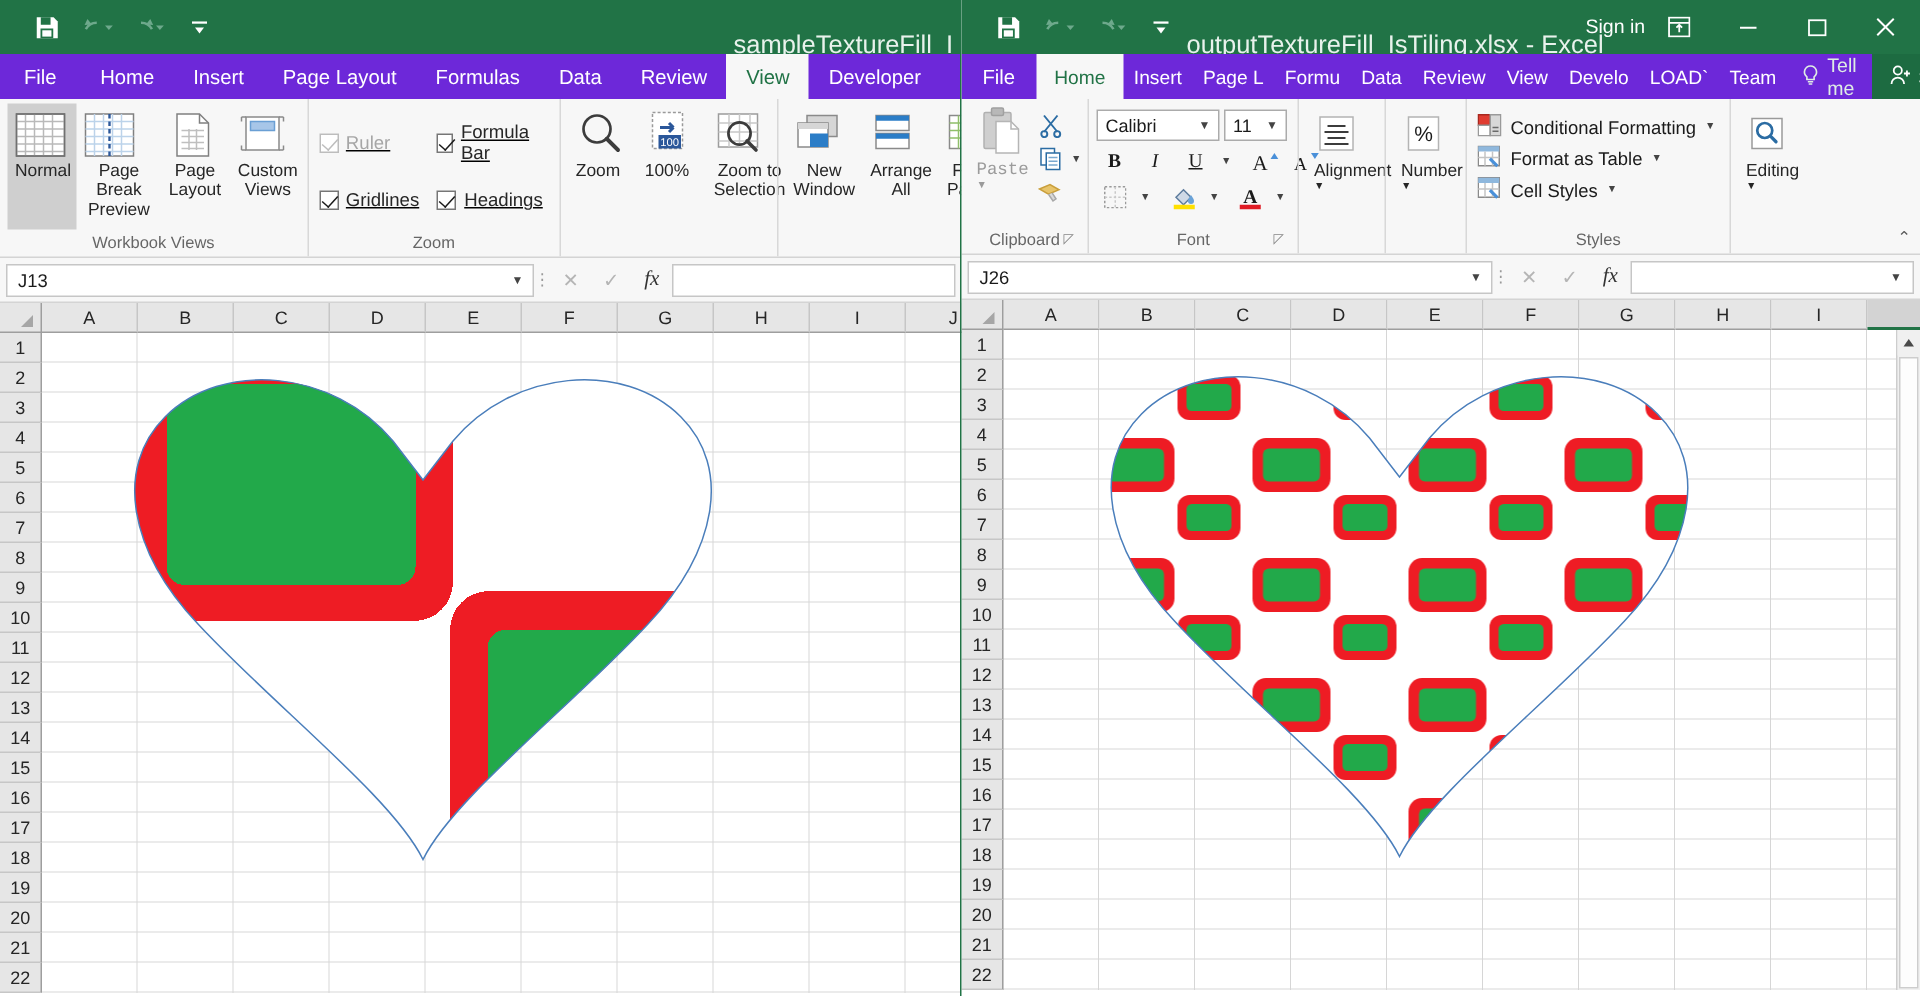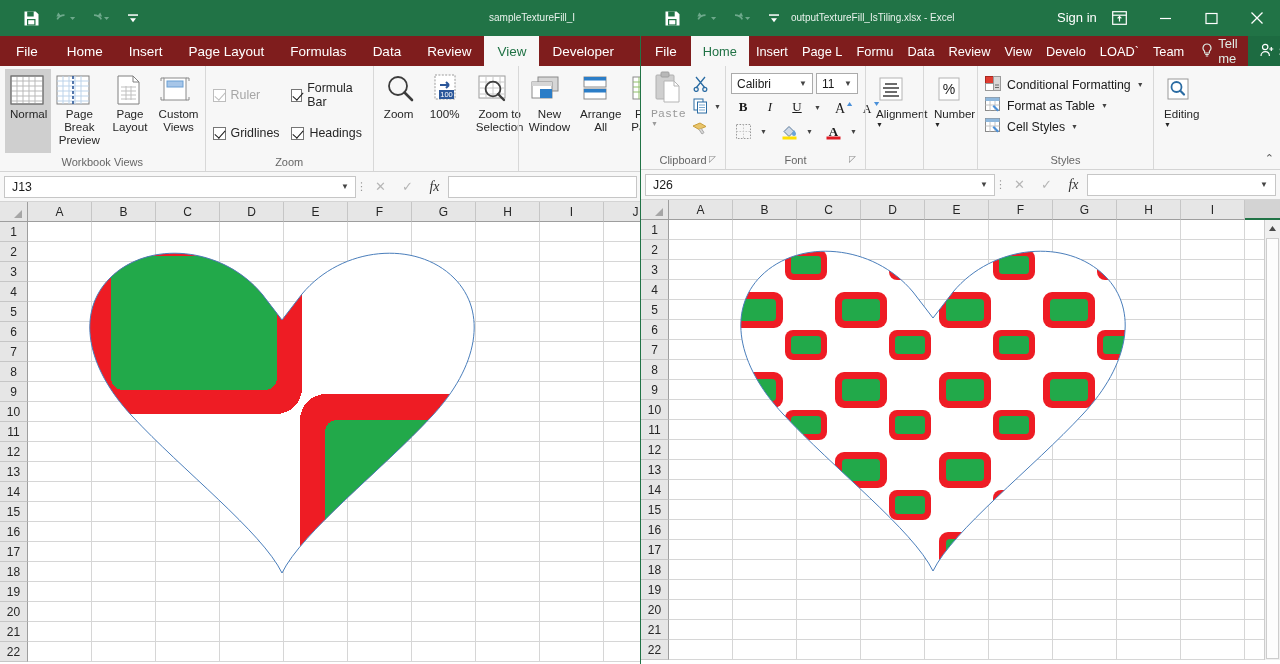--- a/index.html
+++ b/index.html
@@ -13,30 +13,30 @@
   .app { position:absolute; top:0; height:664px; overflow:hidden; background:#fff; }
   .app.left  { left:0;   width:641px; }
   .app.right { left:641px; width:639px; }
 
   
   .titlebar { height:36px; background:#217346; position:relative; color:#fff; }
   .qat { position:absolute; left:14px; top:0; height:36px; display:flex; align-items:center; gap:0px; }
   .qat .qbtn { width:34px; height:30px; display:flex; align-items:center; justify-content:center; }
   .qat svg { display:block; }
   .title-text {
-    position:absolute; top:0; height:36px; line-height:36px;
-    font-size:10px; color:#e8f2ec; white-space:nowrap;
+    position:absolute; top:12px; height:36px; line-height:36px;
+    font-size:17px; color:#e8f2ec; white-space:nowrap;
   }
   .title-text.clip { overflow:hidden; }
   .signin { position:absolute; top:0; height:36px; line-height:36px; font-size:13px; color:#ffffff; }
   .wbtns { position:absolute; top:0; right:0; height:36px; display:flex; align-items:center; }
   .wbtn { width:46px; height:36px; display:flex; align-items:center; justify-content:center; }
 
   
-  .tabrow { height:30px; background:#7f1d1d; position:relative; display:flex; align-items:stretch; }
+  .tabrow { height:30px; background:#6d28d9; position:relative; display:flex; align-items:stretch; }
   .tab {
     display:flex; align-items:center; padding:0 13px; font-size:13.5px;
     color:#ffffff; height:30px; white-space:nowrap; position:relative;
   }
   .tab.active { background:#f7f7f7; color:#217346; }
   .tab.compact { padding:0 7px; font-size:12.8px; }
   .tabsep { width:1px; background:#5c9b77; margin:6px 0; }
   .tellme { display:flex; align-items:center; gap:5px; padding:0 10px; font-size:13px; color:#dfece5; }
   .sharebtn { display:flex; align-items:center; gap:5px; padding:0 12px; font-size:13px; color:#fff; background:#1d6b41; }
 
@@ -63,21 +63,21 @@
   .chk { display:flex; align-items:center; gap:5px; font-size:12.4px; color:#262626; height:24px; padding:0 6px 0 2px; }
   .chkbox { width:13px; height:13px; border:1px solid #767676; background:#fff; position:relative; }
   .chkbox.on:after {
     content:""; position:absolute; left:3px; top:0px; width:5px; height:9px;
     border:solid #1a1a1a; border-width:0 1.7px 1.7px 0; transform:rotate(42deg);
   }
   .chk.dis { color:#a6a6a6; }
   .chk.dis .chkbox { border-color:#bdbdbd; }
   .chk.dis .chkbox.on:after { border-color:#bdbdbd; }
   .chkcols { display:flex; flex-direction:column; justify-content:center; padding-top:8px; }
-  .chkwrap { display:flex; gap:4px; padding-top:6px; }
+  .chkwrap { display:flex; gap:4px; padding-top:6px;text-decoration:underline; }
 
   
   .fontrow { display:flex; align-items:center; gap:3px; margin-bottom:2px; }
   .combo { border:1px solid #ababab; background:#fff; height:21px; display:flex; align-items:center;
            padding:0 2px 0 5px; font-size:12px; color:#1a1a1a; }
   .combo .cv { flex:1; white-space:nowrap; overflow:hidden; }
   .combo .carrow { width:14px; text-align:center; font-size:8px; color:#444; }
   .sbtn { width:24px; height:22px; display:flex; align-items:center; justify-content:center;
           font-size:13px; color:#1a1a1a; }
   .sbtn.bold { font-weight:bold; font-family:"Liberation Serif", serif; }

